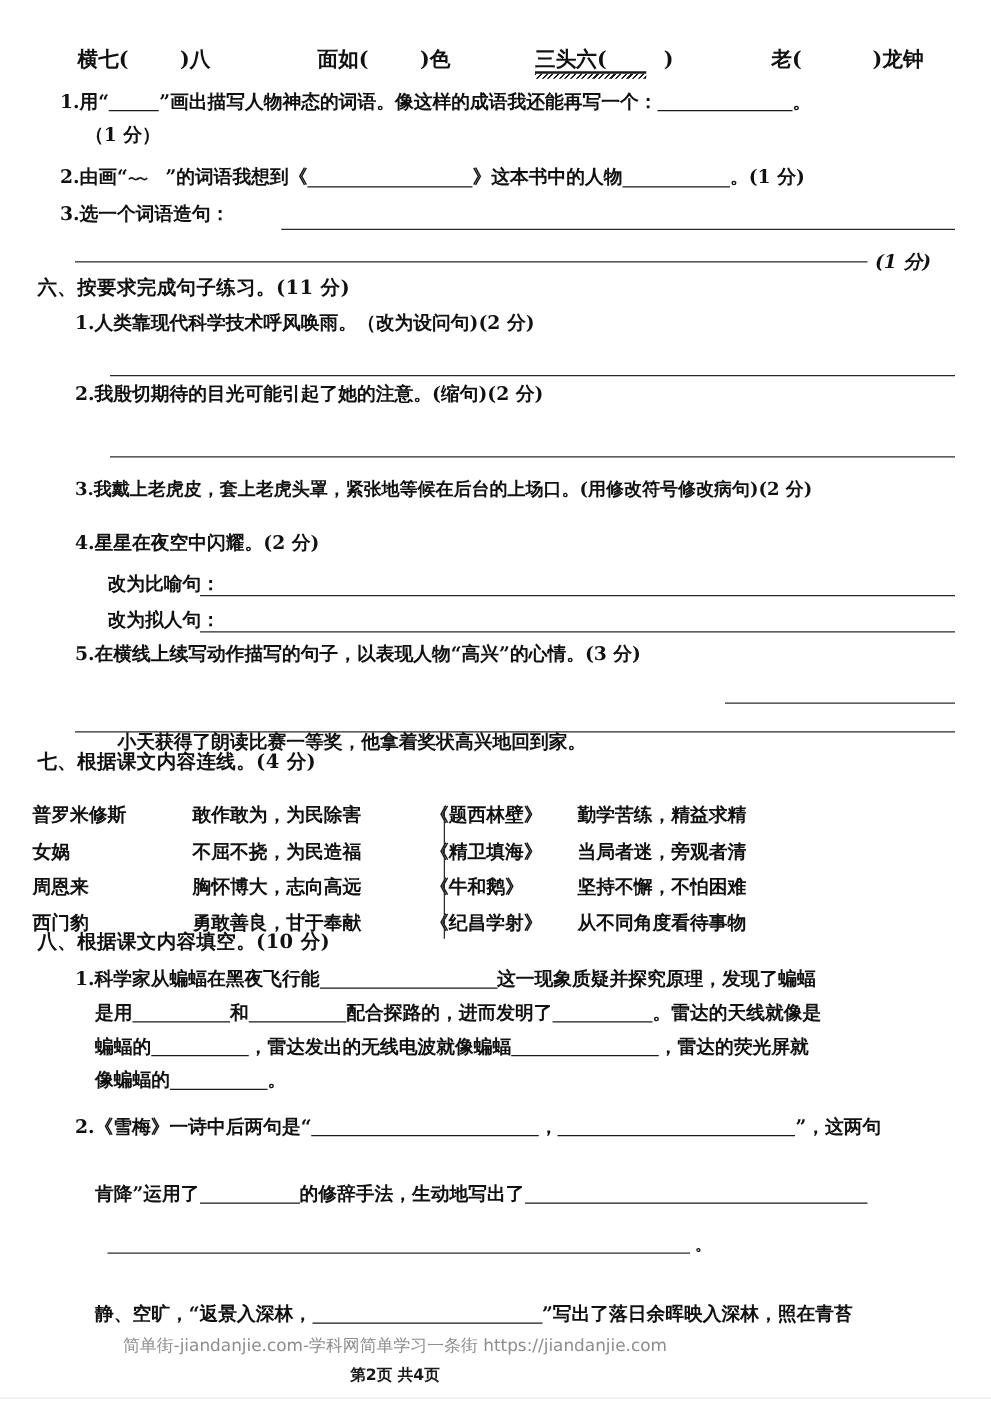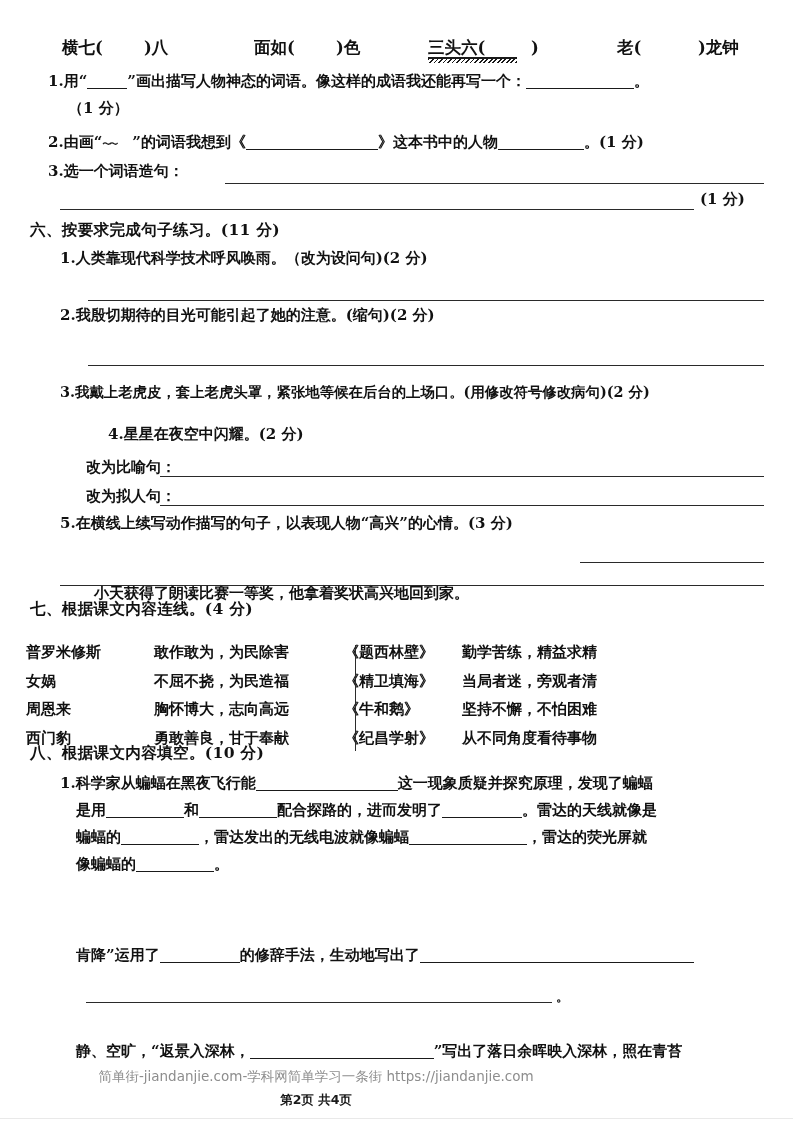--- a/index.html
+++ b/index.html
@@ -158,39 +158,39 @@
 
   <div class="row q abs" style="left:48px; top:133px;">
     <span>2.</span><span>由画“</span><span class="squig" style="width:30px;"></span><span>”的词语我想到《</span><span class="blank" style="width:132px;"></span><span>》这本书中的人物</span><span class="blank" style="width:86px;"></span><span>。(1 分)</span>
   </div>
 
   <div class="row q abs" style="left:48px; top:164px;">
     <span>3.</span><span>选一个词语造句：</span>
   </div>
   <div class="ruleline" style="left:225px; top:183px; width:539px;"></div>
   <div class="ruleline" style="left:60px; top:209px; width:634px;"></div>
-  <div class="row q abs" style="left:700px; top:192px;">(1 分)</div>
+  <div class="row q abs" style="left:700px; top:202px;font-style:italic;">(1 分)</div>
 
   <div class="row sec-title abs" style="left:30px; top:222px;">六、按要求完成句子练习。(11 分)</div>
 
   <div class="row q abs" style="left:60px; top:251px;">
     <span>1.</span><span>人类靠现代科学技术呼风唤雨。（改为设问句)(2 分)</span>
   </div>
   <div class="ruleline" style="left:88px; top:300px; width:676px;"></div>
 
   <div class="row q abs" style="left:60px; top:308px;">
     <span>2.</span><span>我殷切期待的目光可能引起了她的注意。(缩句)(2 分)</span>
   </div>
   <div class="ruleline" style="left:88px; top:365px; width:676px;"></div>
 
   <div class="row q abs" style="left:60px; top:385px; font-size:14.4px;">
     <span>3.</span><span>我戴上老虎皮，套上老虎头罩，紧张地等候在后台的上场口。(用修改符号修改病句)(2 分)</span>
   </div>
 
-  <div class="row q abs" style="left:60px; top:427px;margin-left:48px;">
+  <div class="row q abs" style="left:60px; top:427px;">
     <span>4.</span><span>星星在夜空中闪耀。(2 分)</span>
   </div>
   <div class="row q abs" style="left:86px; top:460px;">改为比喻句：</div>
   <div class="ruleline" style="left:160px; top:476px; width:604px;"></div>
   <div class="row q abs" style="left:86px; top:489px;">改为拟人句：</div>
   <div class="ruleline" style="left:160px; top:505px; width:604px;"></div>
 
   <div class="row q abs" style="left:60px; top:516px;">
     <span>5.</span><span>在横线上续写动作描写的句子，以表现人物“高兴”的心情。(3 分)</span>
   </div>
@@ -237,20 +237,23 @@
   <div class="row q abs" style="left:76px; top:829px;">
     <span>蝙蝠的</span><span class="blank" style="width:78px;"></span><span>，雷达发出的无线电波就像蝙蝠</span><span class="blank" style="width:118px;"></span><span>，雷达的荧光屏就</span>
   </div>
   <div class="row q abs" style="left:76px; top:802px;">
     <span>是用</span><span class="blank" style="width:78px;"></span><span>和</span><span class="blank" style="width:78px;"></span><span>配合探路的，进而发明了</span><span class="blank" style="width:80px;"></span><span>。雷达的天线就像是</span>
   </div>
   <div class="row q abs" style="left:76px; top:856px;">
     <span>像蝙蝠的</span><span class="blank" style="width:78px;"></span><span>。</span>
   </div>
 
+  <div class="row q abs" style="left:60px; top:893px;">
+    <span>2.</span><span>《雪梅》一诗中后两句是“</span><span class="blank" style="width:182px;"></span><span>，</span><span class="blank" style="width:190px;"></span><span>”，这两句</span>
+  </div>
   <div class="row q abs" style="left:76px; top:947px;">
     <span>肯降”运用了</span><span class="blank" style="width:80px;"></span><span>的修辞手法，生动地写出了</span><span class="blank" style="width:274px;"></span>
   </div>
   <div class="ruleline" style="left:86px; top:1002px; width:466px;"></div>
   <div class="row q abs" style="left:556px; top:990px; font-size:13px;">。</div>
 
   <div class="row q abs" style="left:76px; top:1043px;">
     <span>静、空旷，“返景入深林，</span><span class="blank" style="width:184px;"></span><span>”写出了落日余晖映入深林，照在青苔</span>
   </div>
 

